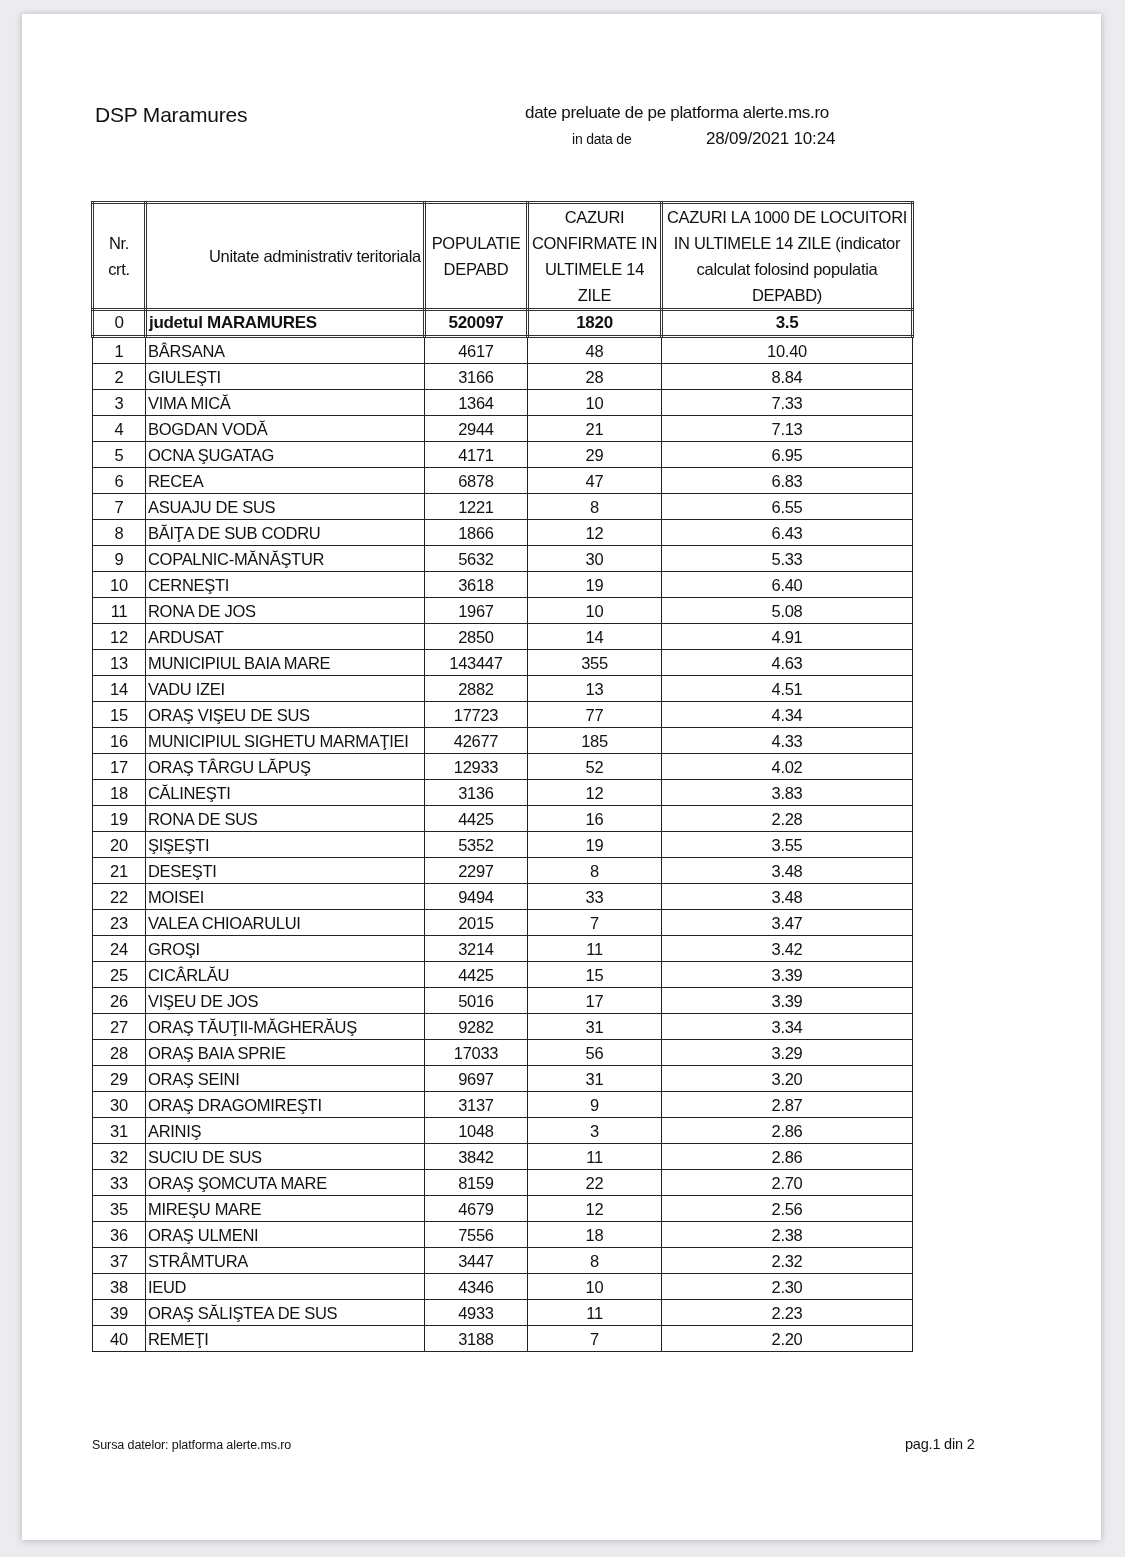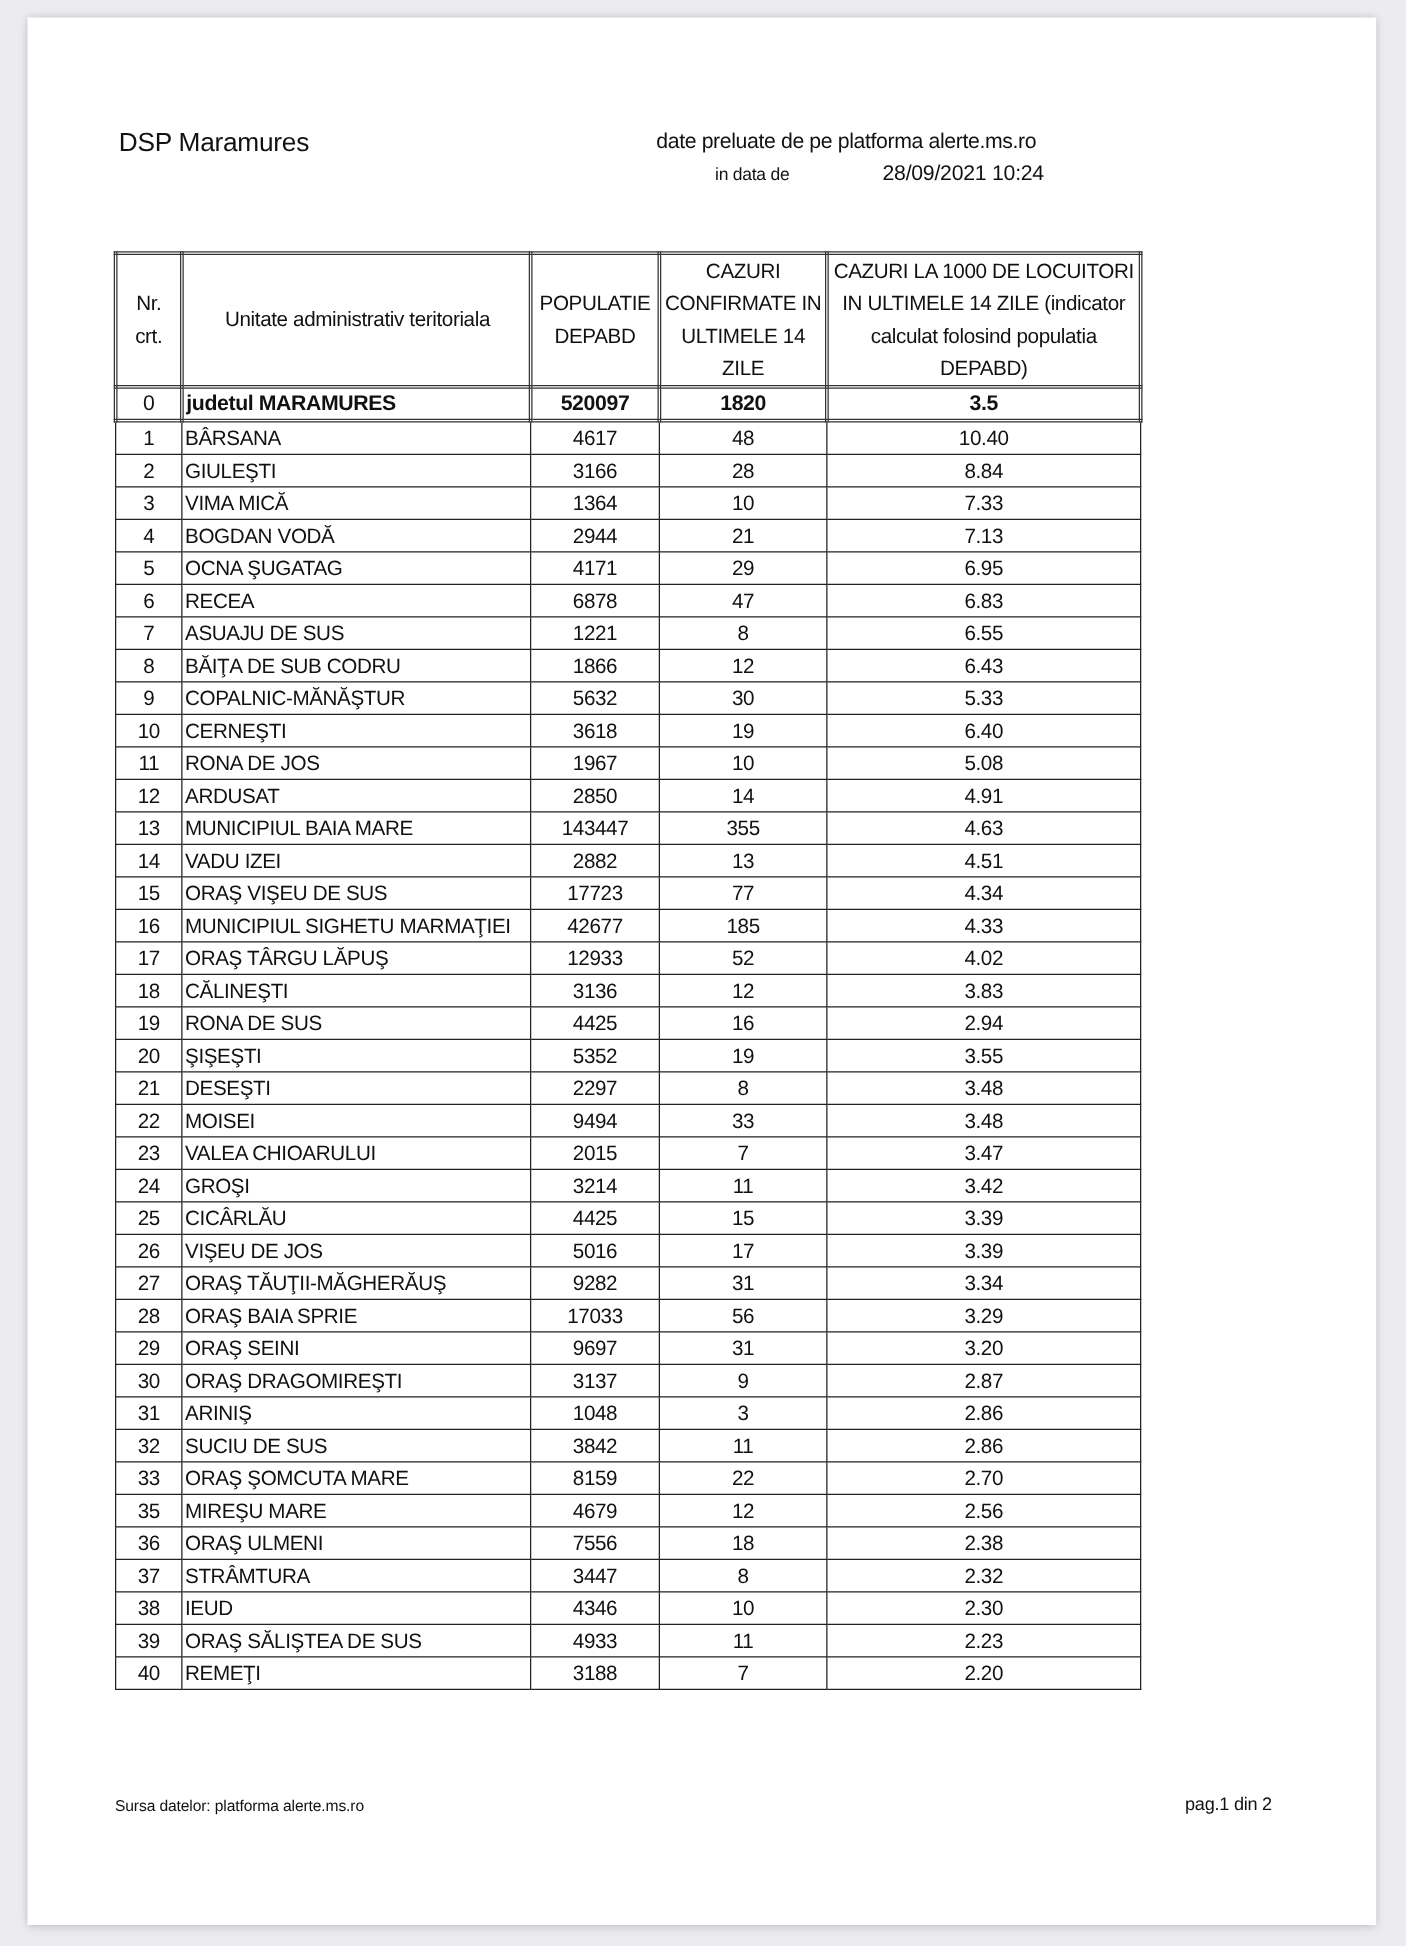--- a/index.html
+++ b/index.html
@@ -53,42 +53,42 @@
   }
   table.data th {
     font-weight: normal;
     line-height: 26px;
     vertical-align: middle;
     text-align: center;
     white-space: normal;
     height: 104px;
     border: 3px double #333;
   }
-  table.data th.name-h { text-align: center; padding-left: 4px; }
+  table.data th.name-h { text-align: right; padding-left: 4px; }
   .col-nr { width: 46px; text-align: center; }
   .col-name { width: 270px; text-align: left; max-width: 270px; }
   .col-pop { width: 96px; text-align: center; }
   .col-cases { width: 127px; text-align: center; }
   .col-rate { width: 244px; text-align: center; }
 
   tr.total td {
     font-weight: bold;
     border: 3px double #333;
     height: 24px;
     font-size: 17px;
   }
   tr.total td.col-nr { font-weight: normal; }
 
   .footer-left {
     position: absolute; left: 92px; top: 1438px;
     font-size: 12.5px; letter-spacing: -0.1px;
   }
   .footer-right {
     position: absolute; left: 905px; top: 1436px;
-    font-size: 14.5px; letter-spacing: -0.2px; margin-left: 43px;
+    font-size: 14.5px; letter-spacing: -0.2px;
   }
 </style>
 </head>
 <body>
 
 <div class="sheet"></div>
 
 <div class="hdr-left">DSP Maramures</div>
 <div class="hdr-right">date preluate de pe platforma alerte.ms.ro</div>
 <div class="hdr-date-label">in data de</div>
@@ -236,21 +236,21 @@
         <td class="col-name">CĂLINEŞTI</td>
         <td class="col-pop">3136</td>
         <td class="col-cases">12</td>
         <td class="col-rate">3.83</td>
       </tr>
       <tr>
         <td class="col-nr">19</td>
         <td class="col-name">RONA DE SUS</td>
         <td class="col-pop">4425</td>
         <td class="col-cases">16</td>
-        <td class="col-rate">2.94</td>
+        <td class="col-rate">2.28</td>
       </tr>
       <tr>
         <td class="col-nr">20</td>
         <td class="col-name">ŞIŞEŞTI</td>
         <td class="col-pop">5352</td>
         <td class="col-cases">19</td>
         <td class="col-rate">3.55</td>
       </tr>
       <tr>
         <td class="col-nr">21</td>

